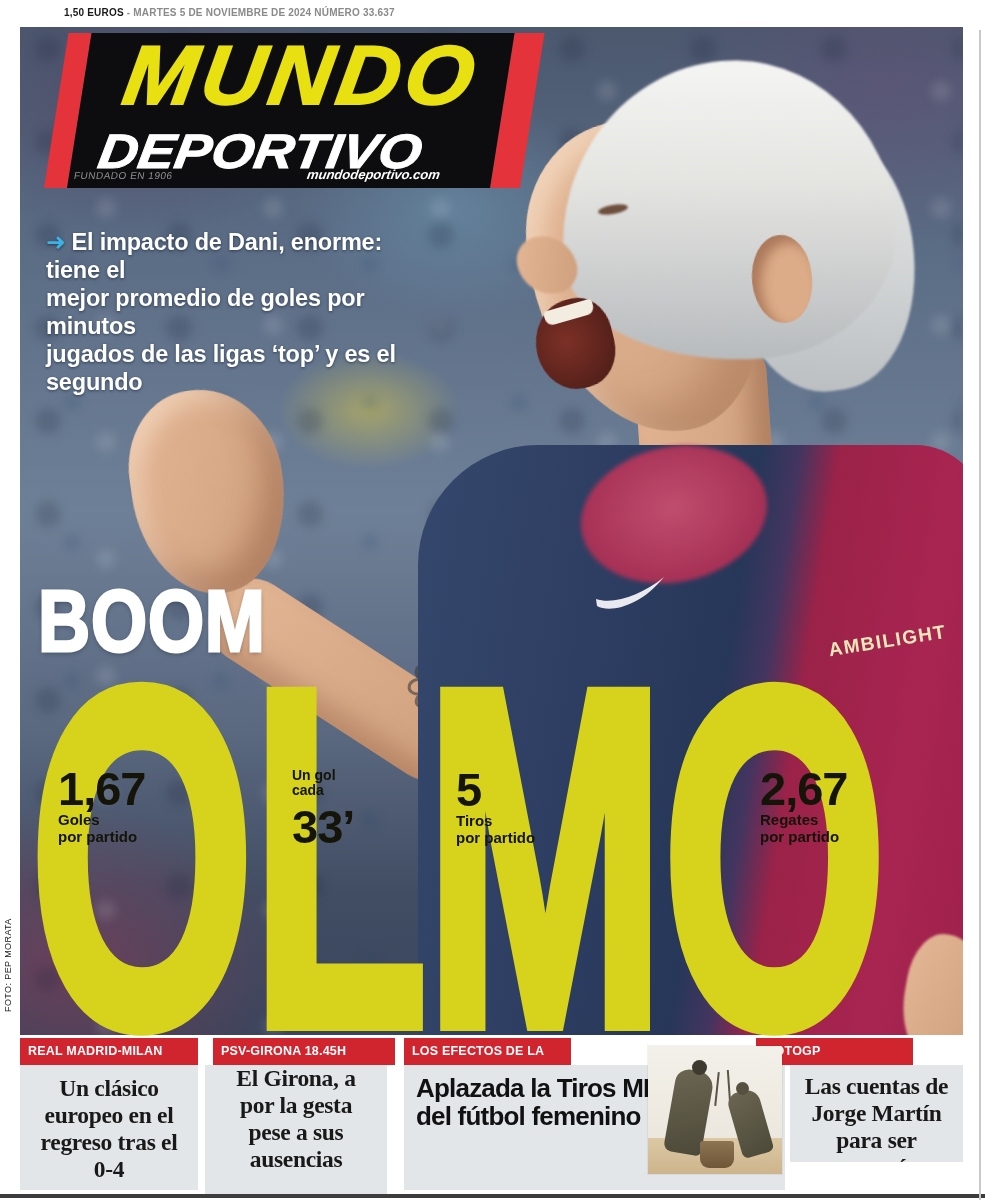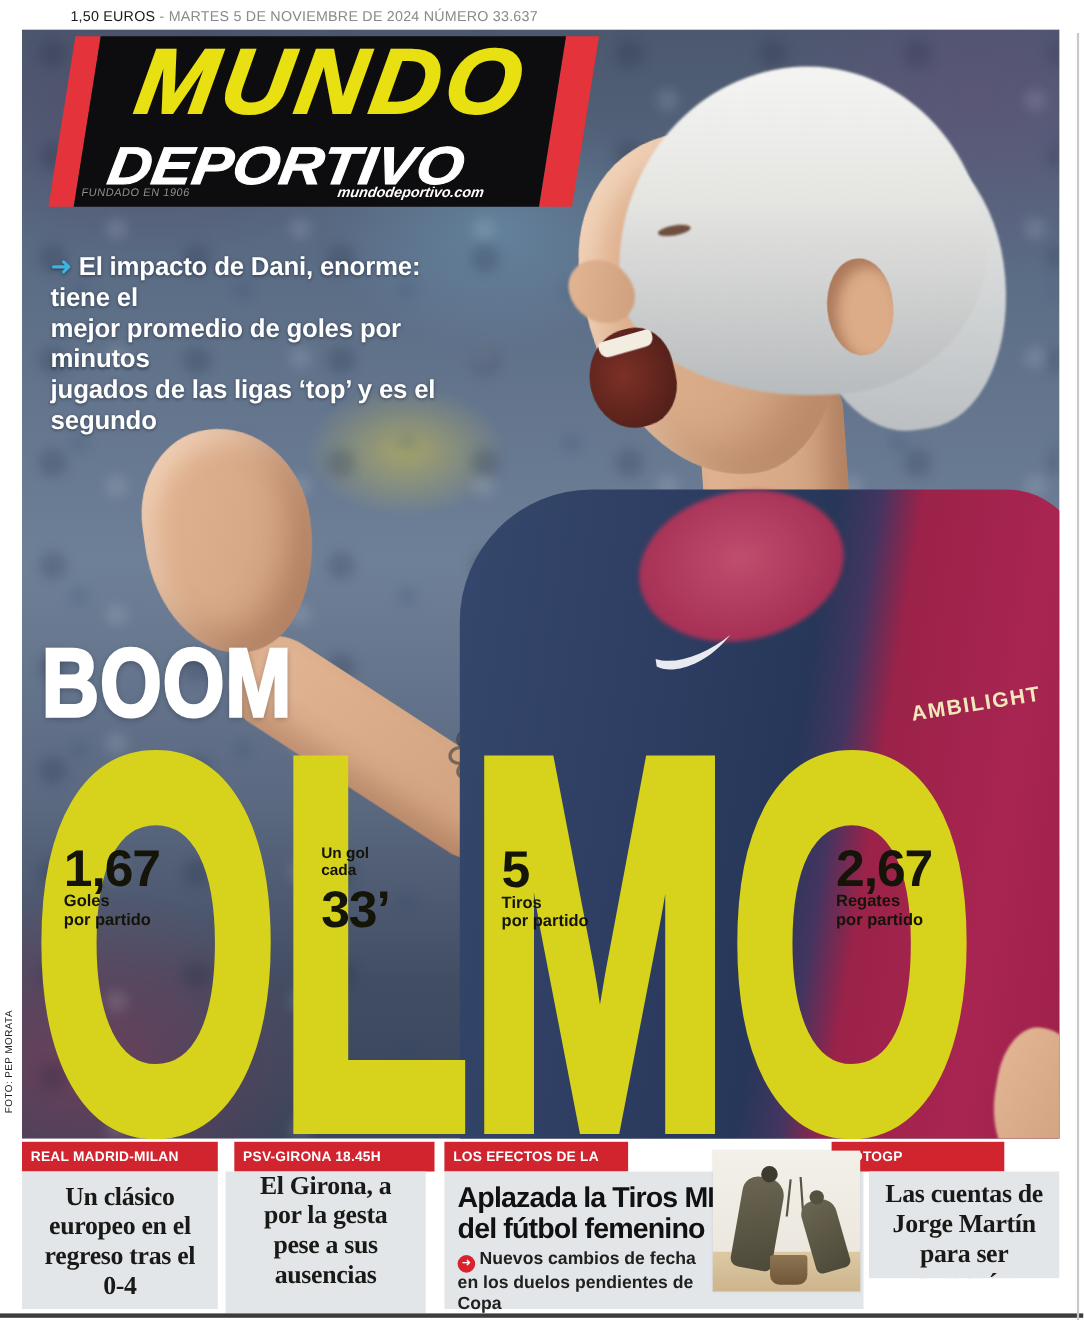--- a/index.html
+++ b/index.html
@@ -2,21 +2,21 @@
 <html><head>
 <meta charset="utf-8">
 <style>
   * { margin:0; padding:0; box-sizing:border-box; }
   html,body { width:985px; height:1200px; }
   body { font-family:"Liberation Sans","DejaVu Sans",sans-serif; background:#fff; position:relative; overflow:hidden; }
 
   .abs { position:absolute; }
 
   
-  #priceline { left:64px; top:7px; font-size:13px; letter-spacing:.2px; color:#8a8a8a; font-weight:normal; }
+  #priceline { left:64px; top:7px; font-size:10px; letter-spacing:.2px; color:#8a8a8a; font-weight:bold; }
   #priceline .price { color:#1a1a1a; }
 
   
   #photo {
     left:20px; top:27px; width:943px; height:1008px; overflow:hidden;
     background:
       radial-gradient(ellipse 130px 85px at 37% 38%, rgba(225,205,70,.5), transparent 70%),
       radial-gradient(ellipse 230px 160px at 46% 18%, rgba(125,185,215,.30), transparent 70%),
       radial-gradient(ellipse 300px 220px at 6% 93%, rgba(145,55,85,.55), transparent 72%),
       radial-gradient(ellipse 150px 200px at 54% 94%, rgba(210,115,55,.5), transparent 70%),
@@ -215,23 +215,20 @@
 </div>
 
 <div class="abs story-tag" id="tag2">PSV-GIRONA 18.45H</div>
 <div class="abs story-body" id="body2">
   <div class="serif-head" style="padding:0 14px;">El Girona, a por la gesta pese a sus ausencias</div>
 </div>
 
 <div class="abs story-tag" id="tag3">LOS EFECTOS DE LA DANA</div>
 <div class="abs story-body" id="body3">
   <div id="head3">Aplazada la Tiros MD del fútbol femenino</div>
-  <div id="sub3">
-    <span id="sub3-arrow">➜</span><span>Nuevos cambios de fecha en los duelos pendientes de Copa</span>
-  </div>
 </div>
 <div class="abs" id="dana-photo">
   <div id="dana-floor"></div>
   <div class="dana-stick" id="stick1"></div>
   <div class="dana-stick" id="stick2"></div>
   <div class="dana-fig" id="dana-fig1"></div>
   <div id="dana-head1"></div>
   <div class="dana-fig" id="dana-fig2"></div>
   <div id="dana-head2"></div>
   <div id="dana-bucket"></div>

